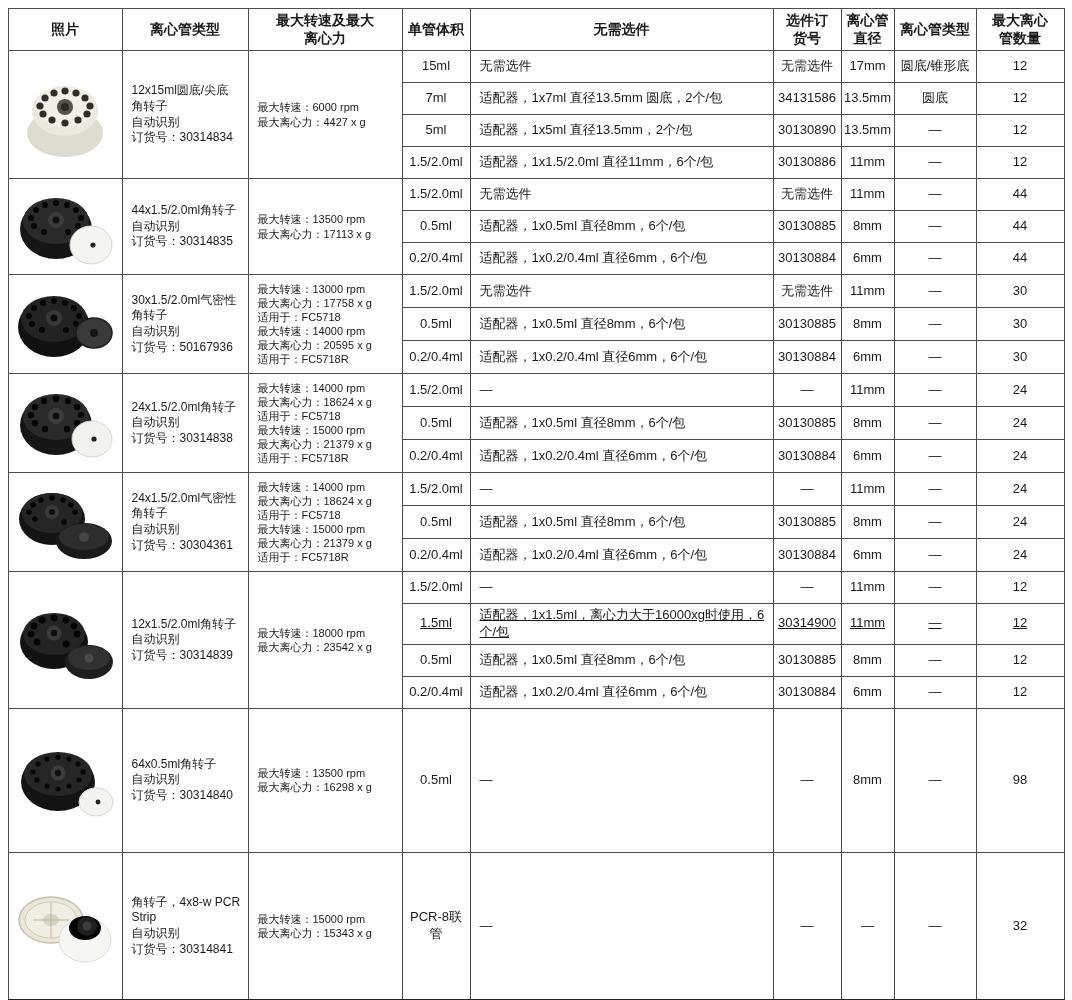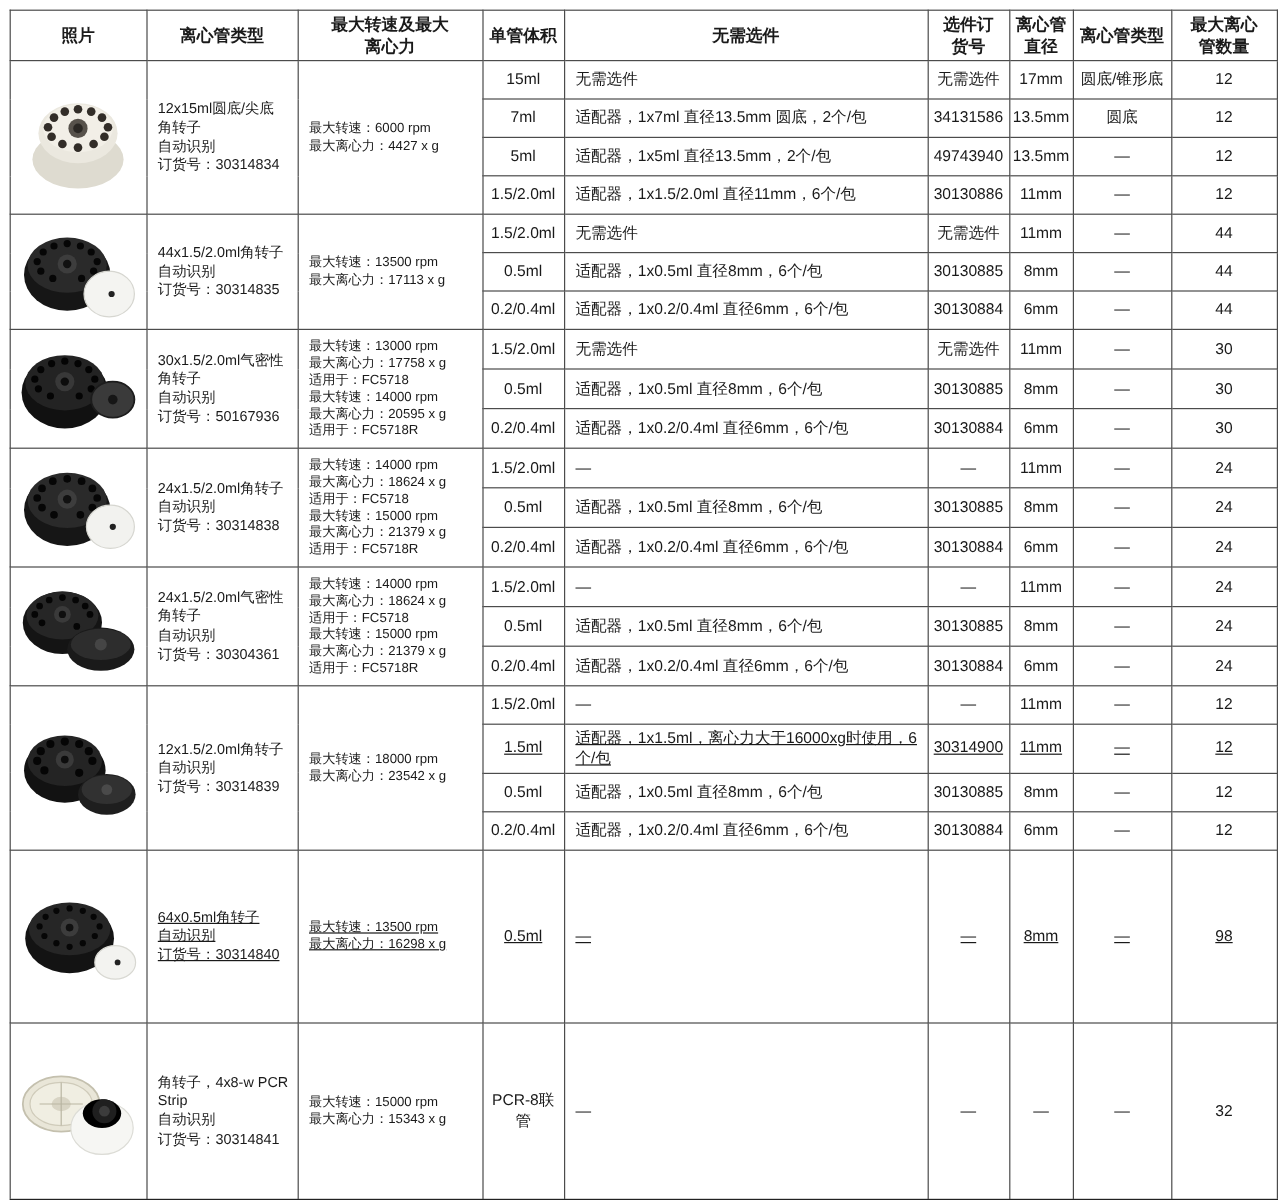--- a/index.html
+++ b/index.html
@@ -52,21 +52,21 @@
     padding:4px 4px 4px 9px;
     font-size:11px;
     line-height:1.28;
   }
   td.vol,td.ord,td.dia,td.typ,td.qty{text-align:center;padding:2px 2px;}
   td.opt{text-align:left;padding:3px 6px 3px 9px;}
   td.photo{text-align:center;padding:2px;background:#fff;}
   tr.r32{height:32px;}
   tr.r33{height:33px;}
   tr.r36{height:36px;text-decoration:underline;}
-  tr.r144{height:144px;text-decoration:underline;}
+  tr.r144{height:144px;}
   tr.r148{height:148px;}
   svg{display:block;margin:0 auto;}
 </style>
 </head>
 <body>
 
 <table class="spec">
   <colgroup>
     <col class="c-photo">
       <col class="c-desc">
@@ -138,21 +138,21 @@
       <td class="vol">7ml</td>
       <td class="opt">适配器，1x7ml 直径13.5mm 圆底，2个/包</td>
       <td class="ord">34131586</td>
       <td class="dia">13.5mm</td>
       <td class="typ">圆底</td>
       <td class="qty">12</td>
     </tr>
     <tr class="r32">
       <td class="vol">5ml</td>
       <td class="opt">适配器，1x5ml 直径13.5mm，2个/包</td>
-      <td class="ord">49743940</td>
+      <td class="ord">30130890</td>
       <td class="dia">13.5mm</td>
       <td class="typ">—</td>
       <td class="qty">12</td>
     </tr>
     <tr class="r32">
       <td class="vol">1.5/2.0ml</td>
       <td class="opt">适配器，1x1.5/2.0ml 直径11mm，6个/包</td>
       <td class="ord">30130886</td>
       <td class="dia">11mm</td>
       <td class="typ">—</td>

